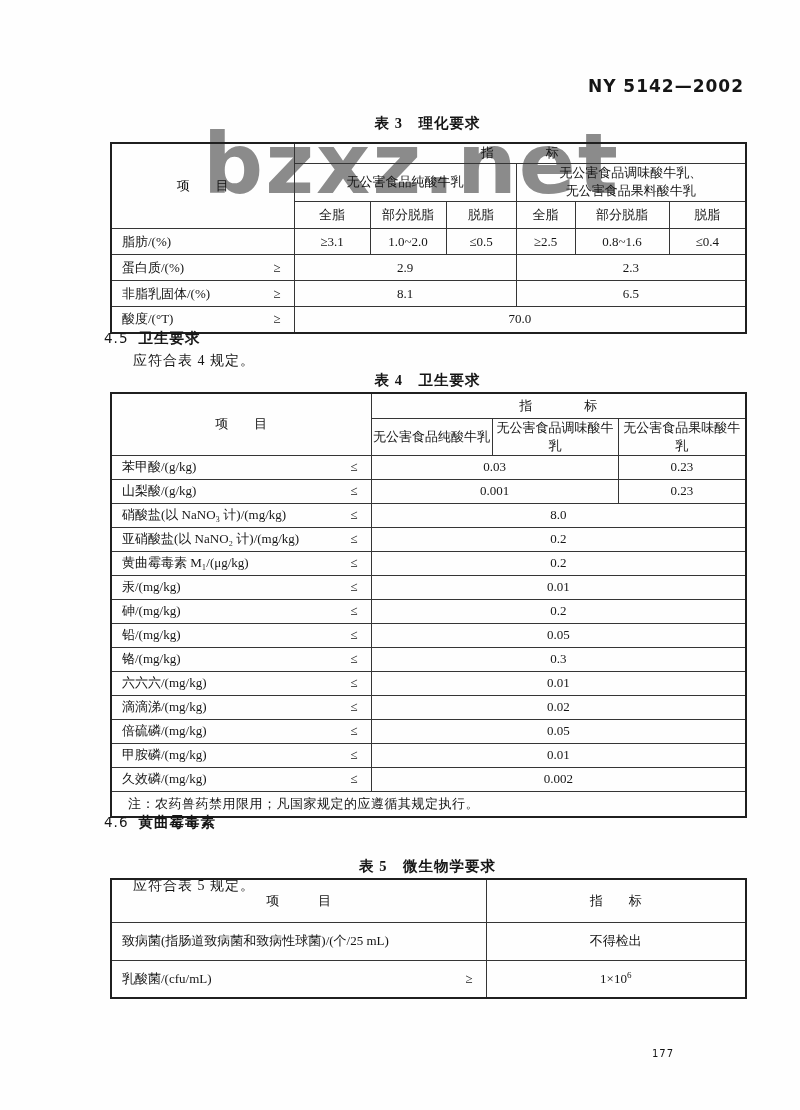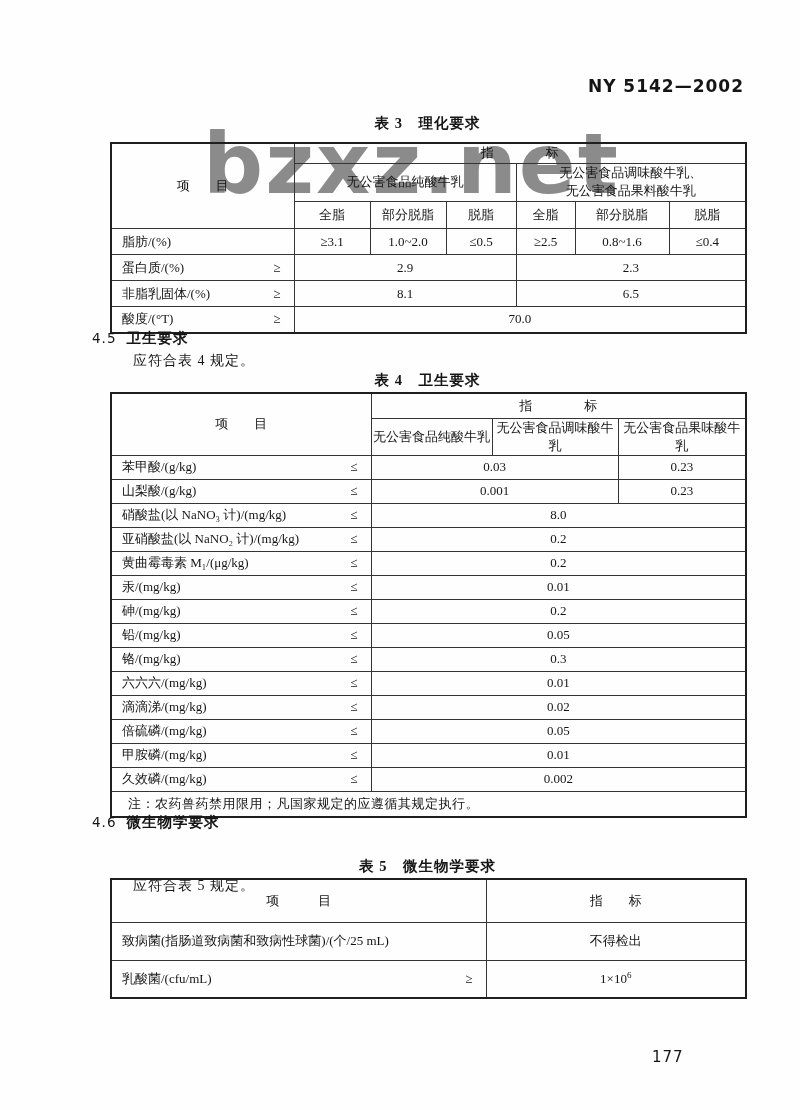--- a/index.html
+++ b/index.html
@@ -25,21 +25,21 @@
     font-family:"DejaVu Sans","Liberation Sans",sans-serif;
     font-weight:700; font-size:84px; line-height:1;
     letter-spacing:2px;
     color:#404040; opacity:.6;
     pointer-events:none;
   }
   .caption {
     left:110px; width:635px; text-align:center;
     font-weight:700; font-size:14.5px; letter-spacing:1px;
   }
-  .sec-head { left:92px; font-size:14.5px; }
+  .sec-head { left:104px; font-size:14.5px; }
   .sec-head .num { font-family:"DejaVu Sans","Liberation Sans",sans-serif; font-size:13.5px; letter-spacing:1px; }
   .sec-head .ttl { font-weight:700; margin-left:10px; letter-spacing:1px; }
   .sec-body { left:133px; font-size:14px; letter-spacing:1px; }
   table.t {
     position:absolute; z-index:2;
     left:110px; width:635px;
     border-collapse:collapse;
     table-layout:fixed;
     background:transparent;
     font-size:13px;
@@ -51,21 +51,21 @@
   .ic { display:flex; justify-content:space-between; align-items:center; padding:0 13px 0 10px; }
   .ic .sym { font-size:13px; }
   .two div { line-height:1.45; text-align:center; }
   td.note-cell { text-align:left; padding-left:16px; font-size:13px; letter-spacing:.5px; }
   .h20 td{height:20px} .h34 td{height:34px} .h27 td{height:27px} .h26 td{height:26px}
   .h25 td{height:25px} .h23 td{height:23px} .h24 td{height:24px}
   .h43 td{height:43px} .h38 td{height:38px}
   .page-no {
     top:1048px; left:652px;
     font-family:"DejaVu Sans","Liberation Sans",sans-serif;
-    font-size:15px; letter-spacing:1px;
+    font-size:10px; letter-spacing:1px;
   }
   sup { font-size:9px; }
 </style>
 </head>
 <body>
 
 <div class="page">
 
   <div class="watermark">bzxz.net</div>
 
@@ -301,21 +301,21 @@
         </td>
         <td class="c" colspan="3">0.002</td>
       </tr>
       <tr class="h26">
         <td class="note-cell" colspan="4">注：农药兽药禁用限用；凡国家规定的应遵循其规定执行。</td>
       </tr>
     </tbody>
   </table>
 
   <div class="abs sec-head" style="top:813px;">
-    <span class="num">4.6</span><span class="ttl">微生物学要求</span>
+    <span class="num">4.6</span><span class="ttl">黄曲霉毒素</span>
   </div>
   <div class="abs sec-body" style="top:837px;margin-top:40px;">应符合表 5 规定。</div>
 
   <div class="abs caption" style="top:857px;">表 5　微生物学要求</div>
 
   <table class="t" style="top:878px;">
     <colgroup>
       <col style="width:375px">
         <col style="width:260px">
     </colgroup>

